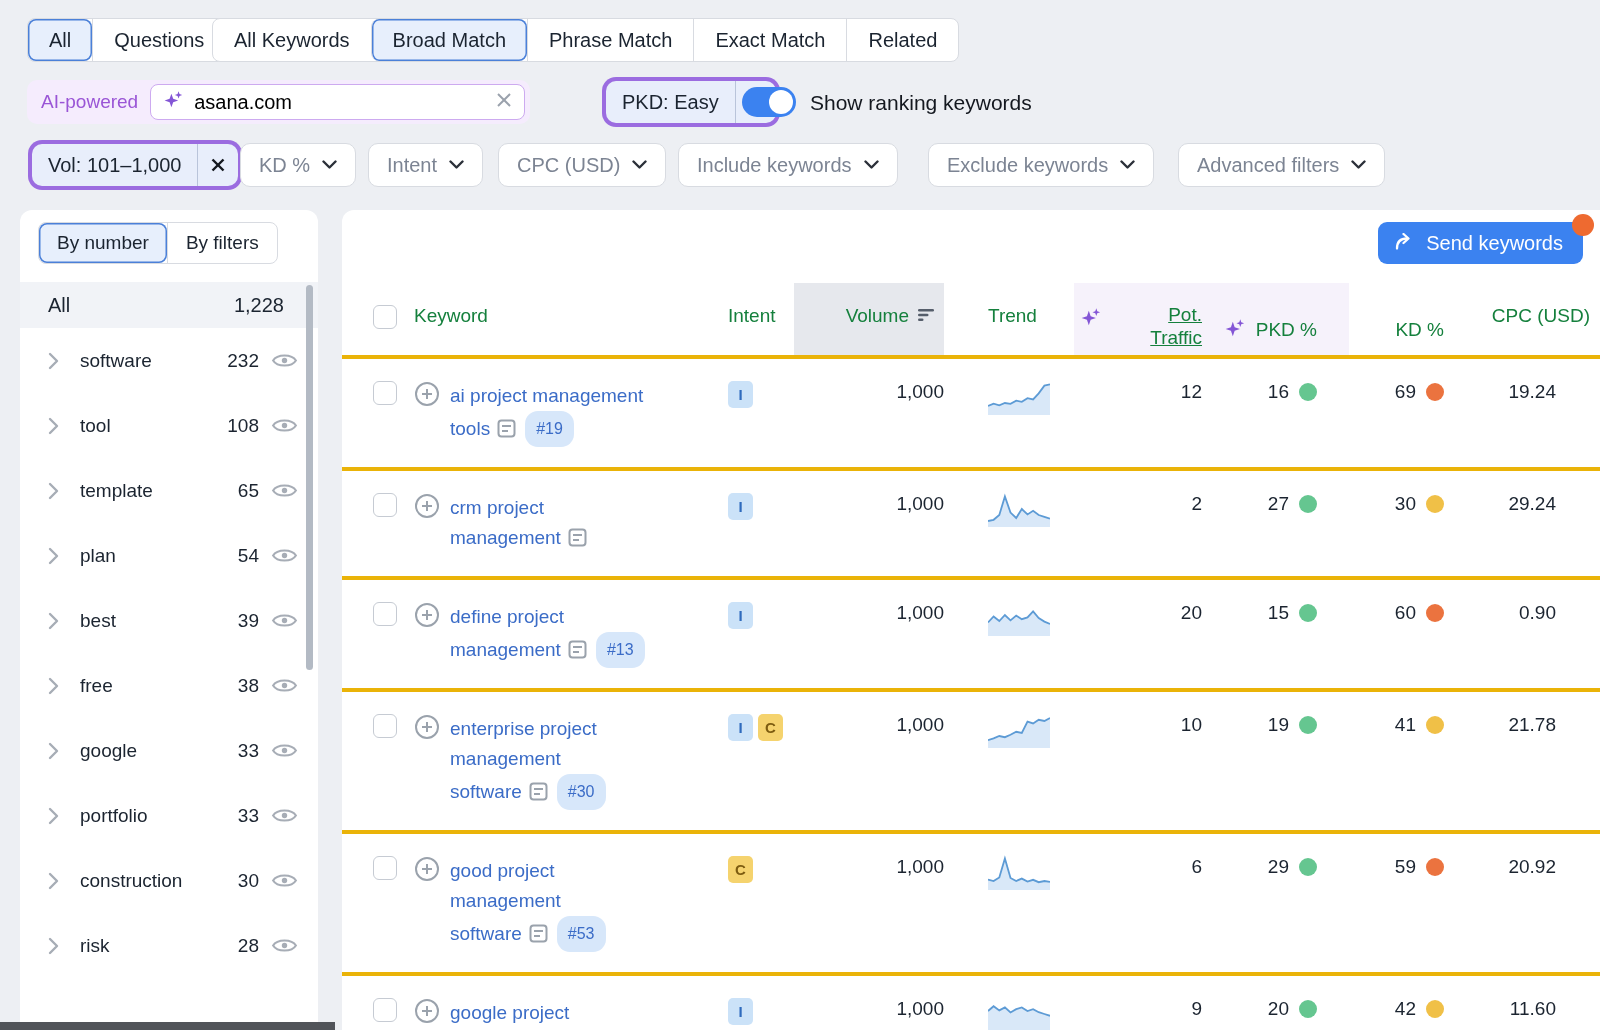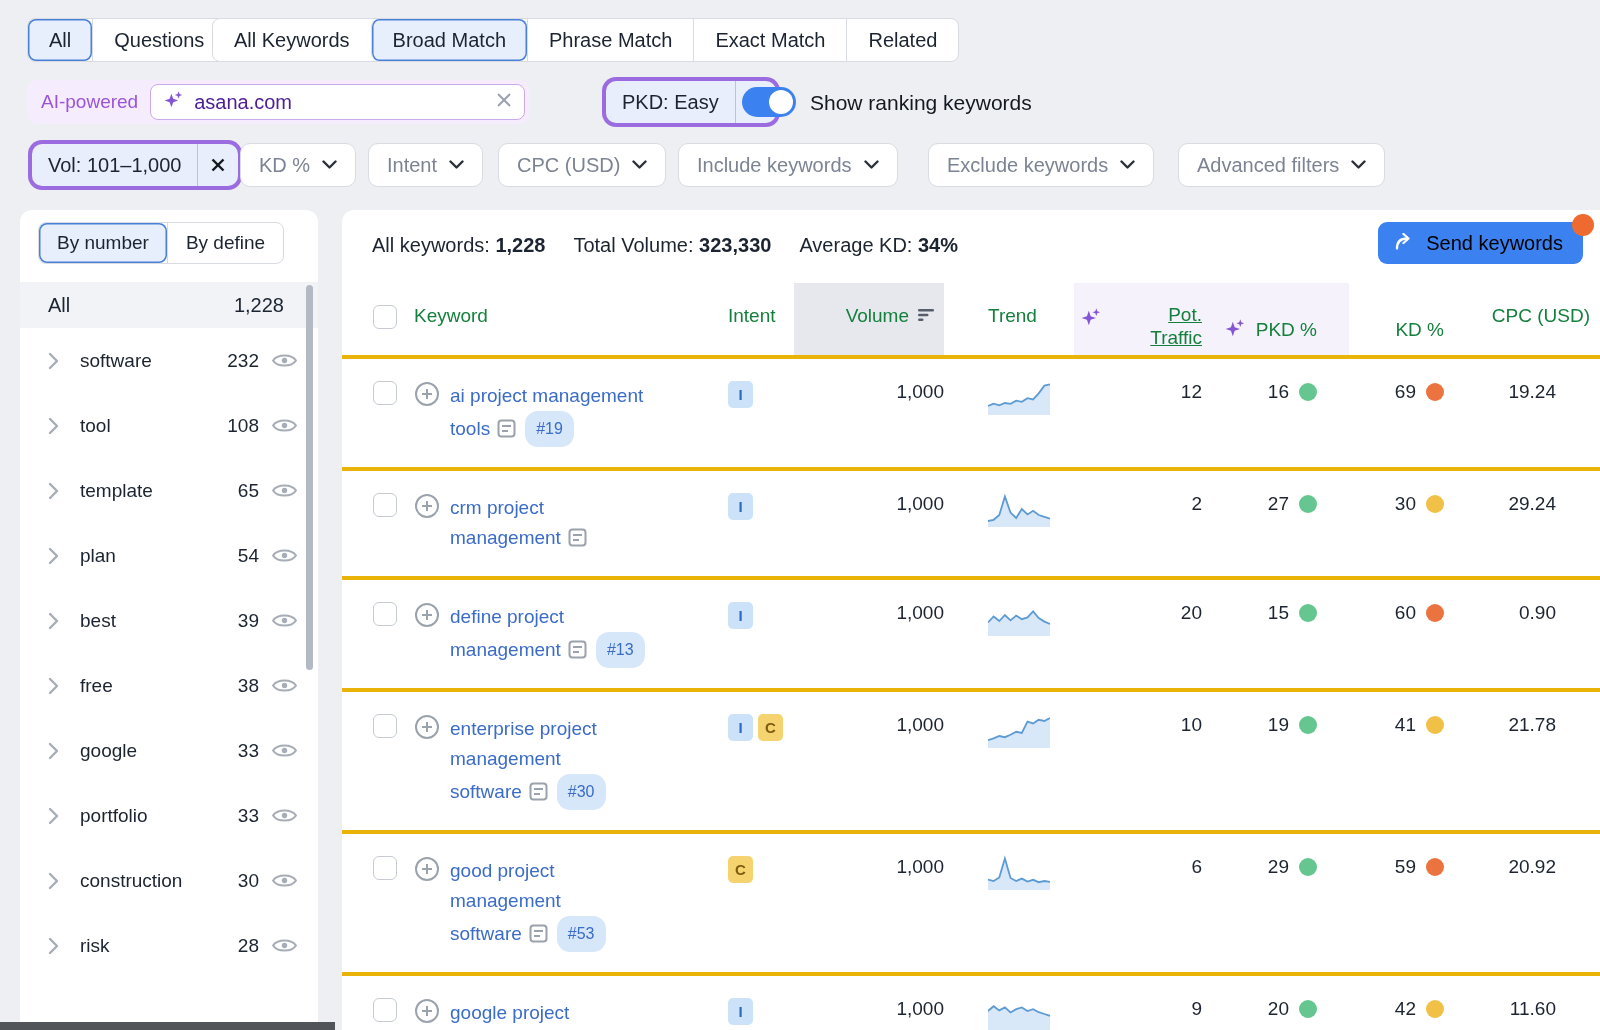--- a/index.html
+++ b/index.html
@@ -18,21 +18,21 @@
   .btn-dd { position:absolute; display:inline-flex; align-items:center; gap:12px; background:#fff;
       border:1px solid #d8dbe1; border-radius:10px; height:44px; padding:0 18px; font-size:20px;
       color:#7c8493; cursor:pointer; white-space:nowrap; }
   .chev svg { display:block; }
 
   .ai-wrap { position:absolute; left:27px; top:80px; height:44px; display:flex; align-items:center;
       background:#f5ecfd; border-radius:10px; padding:0 5px 0 14px; }
   .ai-label { color:#9a55d6; font-size:19px; margin-right:12px; }
   .ai-input { display:flex; align-items:center; gap:10px; width:375px; height:36px; background:#fff;
       border:1px solid #cdaaf0; border-radius:8px; padding:0 12px; }
-  .ai-input .q { flex:1; font-size:20px; color:#4c1d95; }
+  .ai-input .q { flex:1; font-size:20px; color:#000000; }
 
   .chip { position:absolute; display:inline-flex; align-items:stretch; background:#e8eefb;
       border-radius:10px; box-shadow:0 0 0 4px #9b6ce0; height:42px; }
   .chip .lab { display:flex; align-items:center; padding:0 16px; font-size:20px; }
   .chip .xwrap { display:flex; align-items:center; padding:0 12px; border-left:1px solid #b9c4da; cursor:pointer; }
 
   .toggle { position:absolute; width:54px; height:30px; border-radius:15px; background:#3b82f0; cursor:pointer; }
   .knob { position:absolute; right:3px; top:3px; width:24px; height:24px; border-radius:50%; background:#fff; }
   .toggle-label { position:absolute; font-size:21px; color:#14181f; }
 
@@ -52,21 +52,21 @@
   .side-item .cnt { margin-right:12px; }
   .side-item .eye { display:flex; }
   .side-scroll { position:absolute; right:5px; top:75px; width:7px; height:385px; border-radius:4px; background:#b3bac4; }
   .dark-bar { position:absolute; left:0; top:1022px; width:335px; height:8px; background:#515459; }
 
   
   .main { position:absolute; left:342px; top:210px; width:1258px; height:820px; background:#fff;
       border-radius:12px 0 0 0; }
   .stats { position:absolute; left:30px; top:24px; display:flex; gap:28px; font-size:20px; align-items:center; }
   .stats b { font-weight:700; }
-  .send-btn { position:absolute; right:17px; top:12px; height:42px; background:#3b82f0; color:#000000;
+  .send-btn { position:absolute; right:17px; top:12px; height:42px; background:#3b82f0; color:#ffffff;
       border:none; border-radius:9px; font-size:20px; font-family:inherit; padding:0 20px 0 16px;
       display:flex; align-items:center; gap:10px; cursor:pointer; }
   .send-badge { position:absolute; right:6px; top:4px; width:22px; height:22px; border-radius:50%; background:#ee6a30; }
 
   .thead { position:absolute; left:0; top:73px; width:100%; height:72px; display:flex; font-size:19px; color:#15803d; }
   .thead > div { padding-top:22px; }
   .trows { position:absolute; left:0; top:145px; width:100%; }
   .trow { display:flex; border-top:4px solid #eab308; padding:22px 0 20px 0; align-items:flex-start; font-size:19px; }
 
   .c-check { width:72px; padding-left:31px; }
@@ -201,21 +201,21 @@
       <span class="chev">
         <svg width="15" height="10" viewBox="0 0 15 10">
           <polyline points="1.5,1.5 7.5,7.5 13.5,1.5" stroke="#2b3039" stroke-width="2.4" fill="none" stroke-linecap="round" stroke-linejoin="round"></polyline>
         </svg>
       </span>
     </div>
 
   <div class="sidebar">
     <div class="side-tabs">
       <div class="seg sel">By number</div>
-      <div class="seg">By define</div>
+      <div class="seg">By filters</div>
     </div>
     <div class="all-row">
       <span>All</span>
       <span>1,228</span>
     </div>
     <div class="side-list" id="side-list-template">
   <div class="side-item">
     <span class="chv">
             <svg width="11" height="18" viewBox="0 0 11 18">
               <polyline points="2,2 9,9 2,16" fill="none" stroke="#a7adb6" stroke-width="2.4" stroke-linecap="round" stroke-linejoin="round"></polyline>
@@ -373,25 +373,20 @@
               <circle cx="13" cy="9" r="2.6" fill="#a7adb6"></circle>
             </svg>
           </span>
   </div>
 </div>
     <div class="side-scroll"></div>
   </div>
   <div class="dark-bar"></div>
 
   <div class="main">
-    <div class="stats">
-      <span><span>All keywords:</span> <b>1,228</b></span>
-      <span><span>Total Volume:</span> <b>323,330</b></span>
-      <span><span>Average KD:</span> <b>34%</b></span>
-    </div>
     <button class="send-btn">
       <span><svg width="22" height="17" viewBox="0 0 22 17">
             <path d="M3 15.5 C3 8 7.5 5.5 13 5.5" fill="none" stroke="#fff" stroke-width="2.3" stroke-linecap="round"></path>
             <polyline points="9.5,1 14.5,5.5 9.5,10" fill="none" stroke="#fff" stroke-width="2.3" stroke-linecap="round" stroke-linejoin="round"></polyline>
           </svg></span>
       <span>Send keywords</span>
     </button>
     <span class="send-badge"></span>
 
     <div class="thead">

